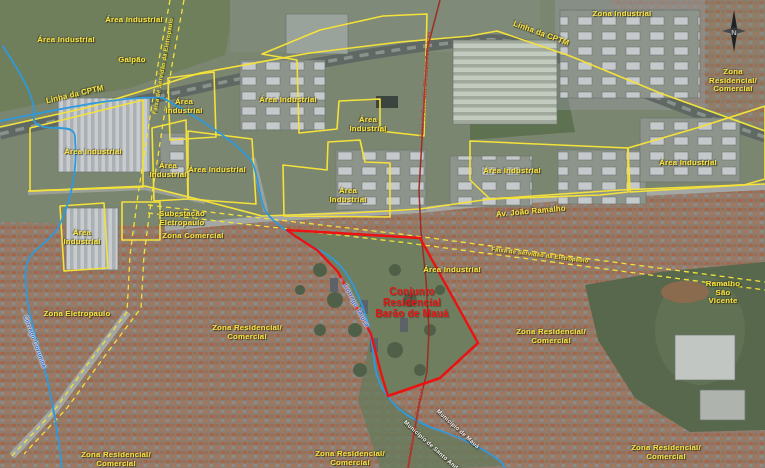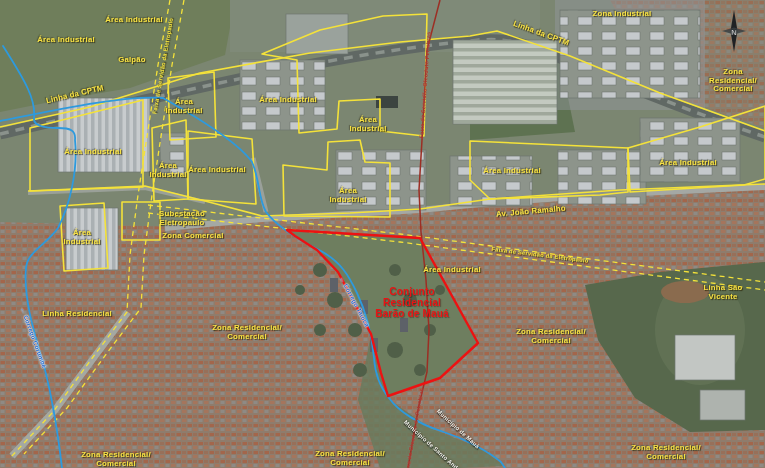--- a/index.html
+++ b/index.html
@@ -168,22 +168,22 @@
       <span class="lbl y" style="left: 688px; top: 163px; transform: translate(-50%, -50%) rotate(0deg);">Área Industrial</span>
       <span class="lbl y" style="left: 531px; top: 212px; transform: translate(-50%, -50%) rotate(-5deg);">Av. João Ramalho</span>
       <span class="lbl ys" style="left: 540px; top: 255px; transform: translate(-50%, -50%) rotate(7deg);">Faixa de Servidão da Eletropaulo</span>
       <span class="lbl ys" style="left: 163px; top: 66px; transform: translate(-50%, -50%) rotate(-80deg);">Faixa de Servidão da Eletropaulo</span>
       <span class="lbl rs" style="left: 425px; top: 85px; transform: translate(-50%, -50%) rotate(-86deg);">Faixa de Servidão Oleoduto Petrobras</span>
       <span class="lbl rs" style="left: 414px; top: 432px; transform: translate(-50%, -50%) rotate(-80deg);">Faixa do Oleoduto da Petrobras</span>
       <span class="lbl r" style="left: 412px; top: 303px; transform: translate(-50%, -50%) rotate(0deg);">Conjunto
 Residencial
 Barão de Mauá</span>
       <span class="lbl y" style="left: 452px; top: 270px; transform: translate(-50%, -50%) rotate(0deg);">Área Industrial</span>
-      <span class="lbl y" style="left: 723px; top: 293px; transform: translate(-50%, -50%) rotate(0deg);">Linha São Vicente</span>
-      <span class="lbl y" style="left: 77px; top: 314px; transform: translate(-50%, -50%) rotate(0deg);">Linha Residencial</span>
+      <span class="lbl y" style="left: 723px; top: 293px; transform: translate(-50%, -50%) rotate(0deg);">Ramalho São Vicente</span>
+      <span class="lbl y" style="left: 77px; top: 314px; transform: translate(-50%, -50%) rotate(0deg);">Zona Eletropaulo</span>
       <span class="lbl y" style="left: 247px; top: 333px; transform: translate(-50%, -50%) rotate(0deg);">Zona Residencial/
 Comercial</span>
       <span class="lbl y" style="left: 551px; top: 337px; transform: translate(-50%, -50%) rotate(0deg);">Zona Residencial/
 Comercial</span>
       <span class="lbl y" style="left: 116px; top: 460px; transform: translate(-50%, -50%) rotate(0deg);">Zona Residencial/
 Comercial</span>
       <span class="lbl y" style="left: 350px; top: 459px; transform: translate(-50%, -50%) rotate(0deg);">Zona Residencial/
 Comercial</span>
       <span class="lbl y" style="left: 666px; top: 453px; transform: translate(-50%, -50%) rotate(0deg);">Zona Residencial/
 Comercial</span>

